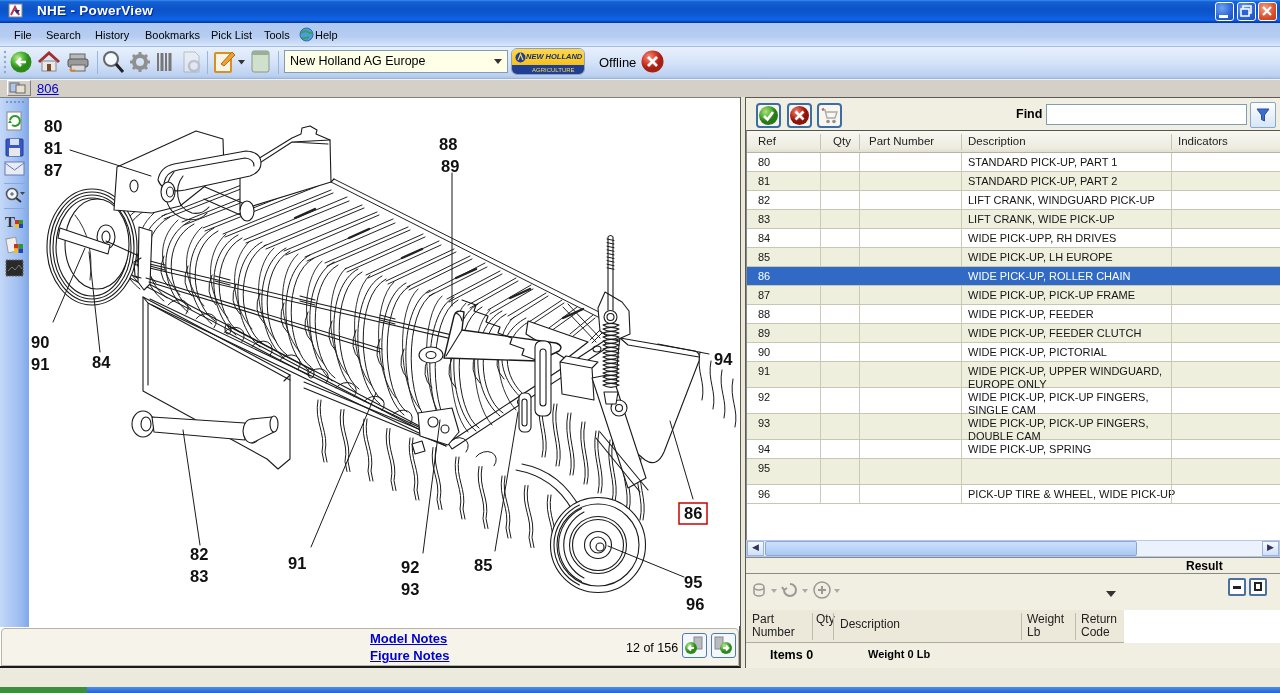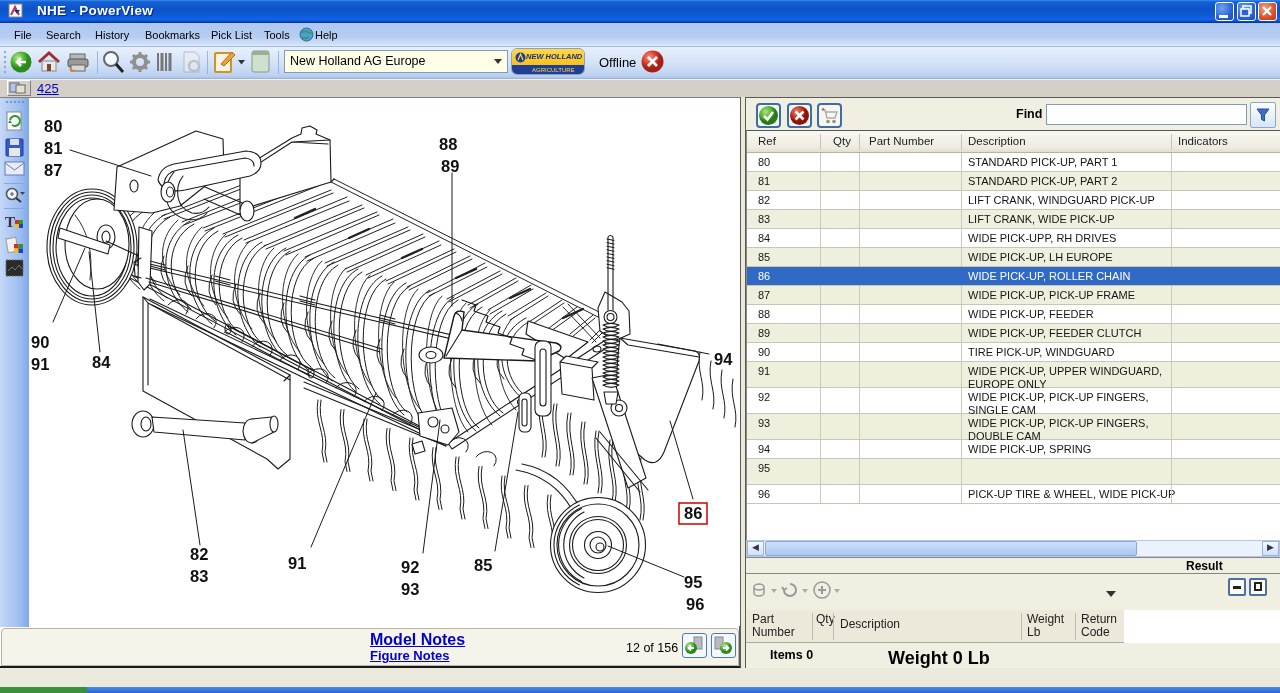--- a/index.html
+++ b/index.html
@@ -19,21 +19,21 @@
 #nhlogo{left:511px;top:48px;width:74px;height:27px;border-radius:6px;overflow:hidden;border:1px solid #8aa0c8;}
 #offline{left:599px;top:55px;font-size:13px;color:#000;}
 #crumb{left:0;top:79px;width:1280px;height:18px;background:#d4d0c8;border-top:1px solid #f2f0ea;}
 #crumbbtn{left:7px;top:80px;width:24px;height:16px;background:#d4d0c8;border:1px solid;border-color:#fff #808080 #808080 #fff;}
 #crumb648{left:37px;top:81px;font-size:13px;color:#0000d0;text-decoration:underline;font-family:"Liberation Sans",sans-serif;}
 #crumbtitle{left:116px;top:81px;font-size:13.5px;color:#1a1a1a;}
 #leftpane{left:0;top:97px;width:741px;height:571px;background:#fff;border-right:2px solid #5a5a5a;border-top:1px solid #808080;border-bottom:2px solid #1a1a1a;}
 #sidebar{left:0;top:98px;width:29px;height:529px;background:linear-gradient(to right,#c4d8f8 0%,#9cbcf0 70%,#7fa8e8 100%);}
 #canvas{left:30px;top:98px;width:710px;height:528px;background:#fff;}
 #notes{left:1px;top:628px;width:738px;height:38px;background:#f6f4ea;border:1px solid #b8b4a8;border-radius:4px 4px 0 0;}
-#modelnotes{left:370px;top:631px;font-size:16px;font-weight:bold;color:#0000cc;text-decoration:underline;}
+#modelnotes{left:370px;top:631px;font-size:13px;font-weight:bold;color:#0000cc;text-decoration:underline;}
 #figurenotes{left:370px;top:648px;font-size:13px;font-weight:bold;color:#0000cc;text-decoration:underline;}
 #pageof{left:626px;top:641px;font-size:12.5px;color:#000;}
 .navbtn{top:633px;width:25px;height:25px;border:1px solid #4a7ab8;border-radius:3px;background:#f4f8fe;}
 #rightpane{left:745px;top:97px;width:535px;height:589px;background:#f1eee2;border-left:1px solid #5a5a5a;border-top:1px solid #5a5a5a;}
 .rbtn{top:103px;width:25px;height:25px;border:2px solid #3a6ea5;border-radius:4px;background:#f8f6ee;}
 #findlbl{left:1016px;top:107px;font-size:12.5px;font-weight:bold;}
 #findbox{left:1046px;top:104px;width:201px;height:21px;background:#fff;border:1px solid #7f9db9;}
 #filterbtn{left:1250px;top:102px;width:26px;height:26px;border:1px solid #8aa8cc;border-radius:2px;background:linear-gradient(to bottom,#fdfefe,#d7e5f6);}
 #grid{left:746px;top:130px;width:534px;height:410px;background:#fff;border-left:1px solid #888;border-top:1px solid #555;}
 #gridhead{position:absolute;left:0;top:0;width:534px;height:22px;background:linear-gradient(to bottom,#f8f7f1,#eeece0 80%,#e2dfd0);border-bottom:1px solid #b8b4a4;}
@@ -45,21 +45,21 @@
 #hscroll{left:746px;top:540px;width:534px;height:17px;background:#ecf2fc;border:1px solid #b8c8e4;}
 #resultbar{left:746px;top:557px;width:534px;height:17px;background:#f1eee2;border-top:1px solid #888;border-bottom:1px solid #888;}
 #resulttxt{left:1186px;top:559px;font-size:12px;font-weight:bold;}
 #plpanel{left:746px;top:574px;width:534px;height:112px;background:#f1eee2;}
 #plcombo{left:845px;top:580px;width:280px;height:25px;background:#fff;border:1px solid #aab8cc;border-radius:4px;font-size:12.5px;padding:4px 6px;}
 .plwbtn{top:578px;width:18px;height:18px;background:#fff;border:2px solid #4a6ea8;border-radius:2px;}
 #plhead{left:746px;top:610px;width:378px;height:33px;background:#ece8da;border-bottom:1px solid #b0ac9c;}
 #plwhite{left:1124px;top:610px;width:156px;height:33px;background:#fff;}
 .plh{position:absolute;font-size:12px;color:#222;line-height:13px;}
 #plitems{left:770px;top:648px;font-size:12.5px;font-weight:bold;}
-#plweight{left:868px;top:648px;font-size:18px;font-weight:bold;margin-left:20px;}
+#plweight{left:868px;top:648px;font-size:11px;font-weight:bold;}
 #statusbar{left:0;top:668px;width:1280px;height:19px;background:#ece9dd;}
 #taskbar{left:0;top:687px;width:1280px;height:6px;background:linear-gradient(to bottom,#4a90e8,#2b5fd7);}
 #startbtn{left:0;top:687px;width:87px;height:6px;background:#3d8e3d;}
 </style></head>
 <body>
 <div id="app">
 <div class="abs" id="titlebar"></div>
 <svg class="abs" style="left:8px;top:3px" width="18" height="18">
       <rect x="1" y="1" width="13" height="13" fill="#fff" stroke="#888"></rect>
       <path d="M3,12 L7,4 L11,12" stroke="#c03050" stroke-width="2" fill="none"></path>
@@ -181,21 +181,21 @@
           <stop offset="1" stop-color="#a82015"></stop>
         </radialGradient>
       </defs>
       <path d="M7,7 L16,16 M16,7 L7,16" stroke="#fff" stroke-width="2.8"></path>
     </svg>
 <div class="abs" id="crumb"></div>
 <div class="abs" id="crumbbtn"><svg width="22" height="14">
         <rect x="2" y="2" width="9" height="9" fill="#b0c8e8" stroke="#667"></rect>
         <rect x="8" y="4" width="9" height="8" fill="#e8e0c8" stroke="#667"></rect>
       </svg></div>
-<div class="abs" id="crumb648">425</div>
+<div class="abs" id="crumb648">806</div>
 <div class="abs" id="leftpane"></div>
 <div class="abs" id="sidebar"></div>
 <svg class="abs" style="left:5px;top:100px" width="20" height="5">
       <g fill="#6a8ec0">
         <circle cx="2" cy="2" r="1.1"></circle>
         <circle cx="6" cy="2" r="1.1"></circle>
         <circle cx="10" cy="2" r="1.1"></circle>
         <circle cx="14" cy="2" r="1.1"></circle>
         <circle cx="18" cy="2" r="1.1"></circle>
       </g>
@@ -726,21 +726,21 @@
       <div class="grow" style="top:193px;height:19px;background:#efefde;color:#151515">
         <div class="c" style="left:11px;color:#151515">89</div>
         <div class="c" style="left:221px;color:#151515">WIDE PICK-UP, FEEDER CLUTCH</div>
         <div class="vline" style="left:73px"></div>
         <div class="vline" style="left:112px"></div>
         <div class="vline" style="left:214px"></div>
         <div class="vline" style="left:424px"></div>
       </div>
       <div class="grow" style="top:212px;height:19px;background:#ffffff;color:#151515">
         <div class="c" style="left:11px;color:#151515">90</div>
-        <div class="c" style="left:221px;color:#151515">TIRE PICK-UP, WINDGUARD</div>
+        <div class="c" style="left:221px;color:#151515">WIDE PICK-UP, PICTORIAL</div>
         <div class="vline" style="left:73px"></div>
         <div class="vline" style="left:112px"></div>
         <div class="vline" style="left:214px"></div>
         <div class="vline" style="left:424px"></div>
       </div>
       <div class="grow" style="top:231px;height:26px;background:#efefde;color:#151515">
         <div class="c" style="left:11px;color:#151515">91</div>
         <div class="c" style="left:221px;color:#151515">WIDE PICK-UP, UPPER WINDGUARD,<br>EUROPE ONLY</div>
         <div class="vline" style="left:73px"></div>
         <div class="vline" style="left:112px"></div>

